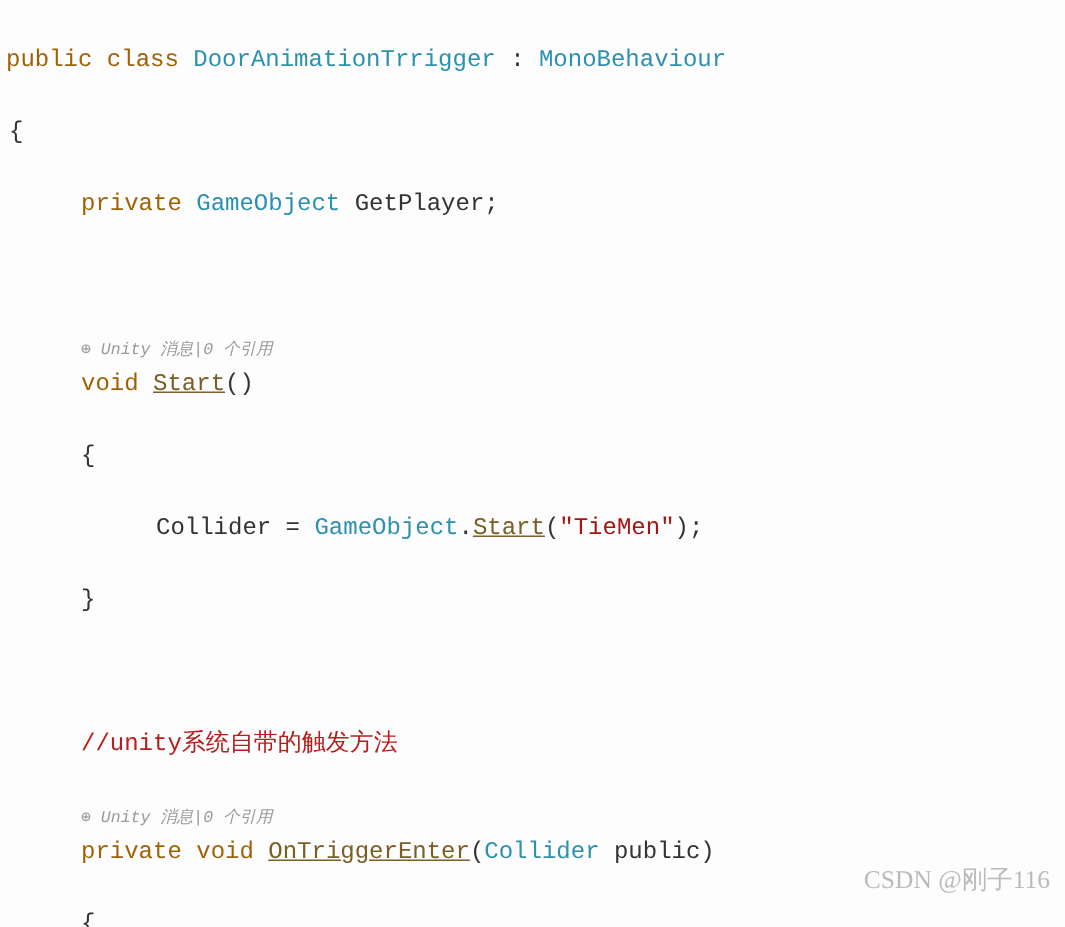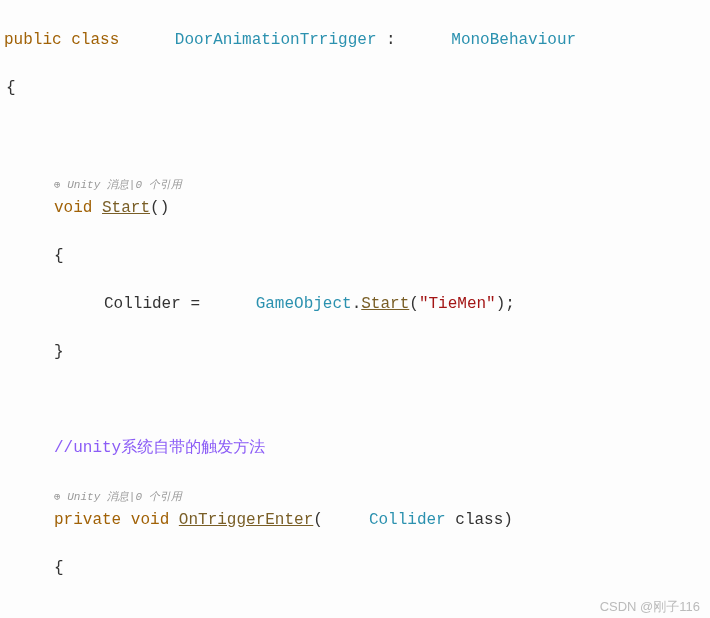--- a/index.html
+++ b/index.html
@@ -17,60 +17,61 @@
     }
     .code-block {
       padding: 4px 0 4px 4px;
       white-space: pre;
     }
     .line {
       display: block;
       min-height: 24px;
     }
     .kw { color: #a16207; }
-    .type { color: #2b91af; margin-left: 46px; }
+    .type { color: #2b91af; }
     .method { color: #795e26; text-decoration: underline; }
     .str { color: #a31515; }
-    .comment { color: #8b5cf6; }
+    .comment { color: #b91c1c; }
     .lens {
       color: #999;
       font-size: 11px;
       padding-left: 50px;
       min-height: 14px;
       line-height: 1.2;
       font-style: italic;
     }
     .indent1 { padding-left: 50px; }
     .indent2 { padding-left: 100px; }
     .brace0 { padding-left: 2px; }
     .watermark {
       position: absolute;
-      bottom: 2px;
+      bottom: 19px;
       right: 10px;
       color: #bbb;
-      font-size: 13px;
-      font-family: Liberation Sans, sans-serif;
+      font-size: 17px;
+      font-family: Liberation Serif, serif;
     }
   </style>
 </head>
 <body>
 
 <div class="code-block">
 <span class="line"><span class="kw">public</span> <span class="kw">class</span> <span class="type">DoorAnimationTrrigger</span><span> : </span><span class="type">MonoBehaviour</span></span>
 <span class="line brace0"><span>{</span></span>
+<span class="line indent1"><span class="kw">private</span> <span class="type">GameObject</span><span> GetPlayer;</span></span>
 <span class="line"> </span>
 <span class="lens">⊕ Unity 消息|0 个引用</span>
 <span class="line indent1"><span class="kw">void</span> <span class="method">Start</span><span>()</span></span>
 <span class="line indent1"><span>{</span></span>
 <span class="line indent2"><span>Collider = </span><span class="type">GameObject</span><span>.</span><span class="method">Start</span><span>(</span><span class="str">"TieMen"</span><span>);</span></span>
 <span class="line indent1"><span>}</span></span>
 <span class="line"> </span>
 <span class="line indent1"><span class="comment">//unity系统自带的触发方法</span></span>
 <span class="lens">⊕ Unity 消息|0 个引用</span>
-<span class="line indent1"><span class="kw">private</span> <span class="kw">void</span> <span class="method">OnTriggerEnter</span><span>(</span><span class="type">Collider</span><span> class)</span></span>
+<span class="line indent1"><span class="kw">private</span> <span class="kw">void</span> <span class="method">OnTriggerEnter</span><span>(</span><span class="type">Collider</span><span> public)</span></span>
 <span class="line indent1"><span>{</span></span>
 
 
 
 
 
 
 
 
 

